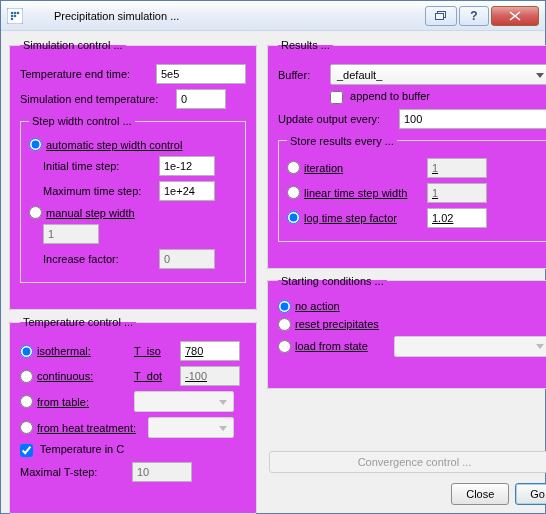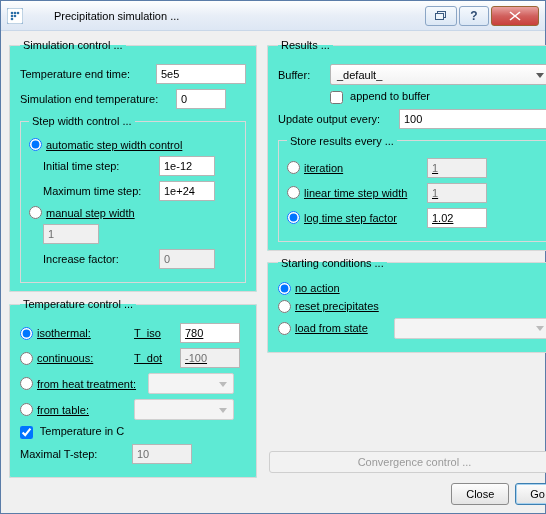--- a/index.html
+++ b/index.html
@@ -8,21 +8,21 @@
   .titlebar { height: 30px; background: linear-gradient(#fdfefe, #e8eef7 50%, #dde7f4); border-bottom: 1px solid #c9d7e8; display: flex; align-items: center; padding: 0 6px; }
   .title-icon { width:16px; height:16px; margin-right:6px; display:inline-flex; align-items:center; justify-content:center; }
   .title-text { color:#000; flex:1;padding-left:25px; }
   .win-btns { display:flex; gap:0; margin-left:auto; }
   .win-btn { width:32px; height:20px; border:1px solid #8ba6c6; border-radius:3px; margin-left:2px; display:flex; align-items:center; justify-content:center; background: linear-gradient(#f5f9fd,#dbe7f5); font-size:10px; color:#314a6c; cursor:pointer; }
   .win-btn.help { width:30px; }
   .win-btn.close { background: linear-gradient(#e9a3a1,#d1605d 50%,#c9403c); color:#fff; width:48px; border-color:#963; }
   .client { position:absolute; top:30px; left:0; right:0; bottom:0; background:#f0f0f0; padding:8px; }
   .cols { display:flex; gap:10px; height:100%; }
   .col { flex:1; display:flex; flex-direction:column; gap:6px; }
-  fieldset.group { border:1px solid #d8d8d8; border-radius:2px; margin:0; padding:8px 10px 8px 10px; background:#5eead4; }
+  fieldset.group { border:1px solid #d8d8d8; border-radius:2px; margin:0; padding:8px 10px 26px 10px; background:#d946ef; }
   fieldset.inner { border:1px solid #d8d8d8; margin:6px 0 0 0; padding:6px 8px 8px 8px; }
   legend { color:#000; padding:0 3px; }
   .row { display:flex; align-items:center; margin:5px 0; gap:6px; }
   .lbl { flex:0 0 auto; color:#000; white-space:nowrap; }
   .lbl.w1 { width:130px; }
   .lbl.w2 { width:110px; }
   .lbl.w3 { width:106px; }
   .lbl.w4 { width:115px; }
   input[type=text] { height:20px; border:1px solid #b5b5b5; padding:1px 4px; background:#fff; color:#000; }
   input[type=text]:disabled { background:#f0f0f0; color:#6d6d6d; }
@@ -147,33 +147,33 @@
           <div class="radio-row">
             <label style="width:108px">
               <input type="radio" name="tmode" style="">
               <span>continuous:</span>
             </label>
             <span class="lbl" style="width:40px">T_dot</span>
             <input type="text" class="txt-l" disabled="" value="-100" style="">
           </div>
 
           <div class="radio-row">
+            <label style="width:108px">
+              <input type="radio" name="tmode" style="">
+              <span>from table:</span>
+            </label>
+            <span class="combo disabled" style="min-width:100px"></span>
+          </div>
+
+          <div class="radio-row">
             <label style="width:122px">
               <input type="radio" name="tmode" style="">
               <span>from heat treatment:</span>
             </label>
             <span class="combo disabled" style="min-width:86px"></span>
-          </div>
-
-          <div class="radio-row">
-            <label style="width:108px">
-              <input type="radio" name="tmode" style="">
-              <span>from table:</span>
-            </label>
-            <span class="combo disabled" style="min-width:100px"></span>
           </div>
 
           <div class="row">
             <label>
               <input type="checkbox" checked="" style="">
               <span>Temperature in C</span>
             </label>
           </div>
 
           <div class="row">

